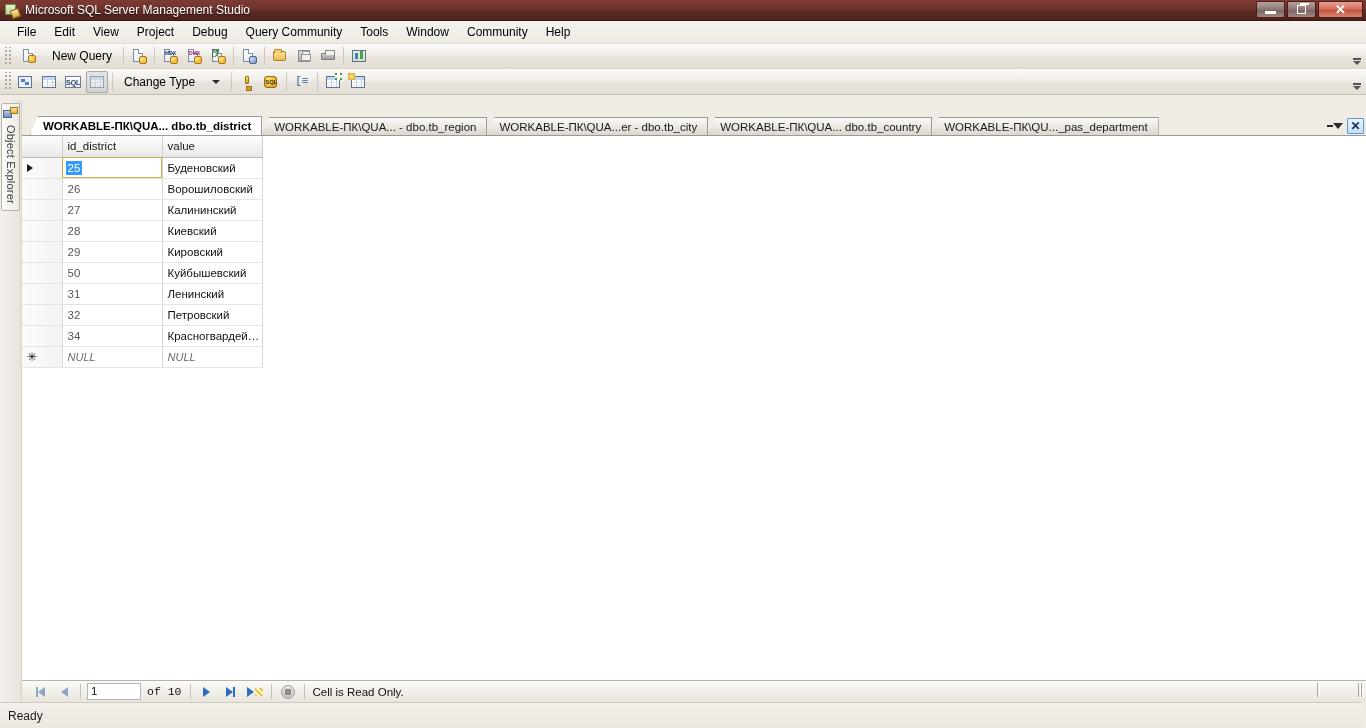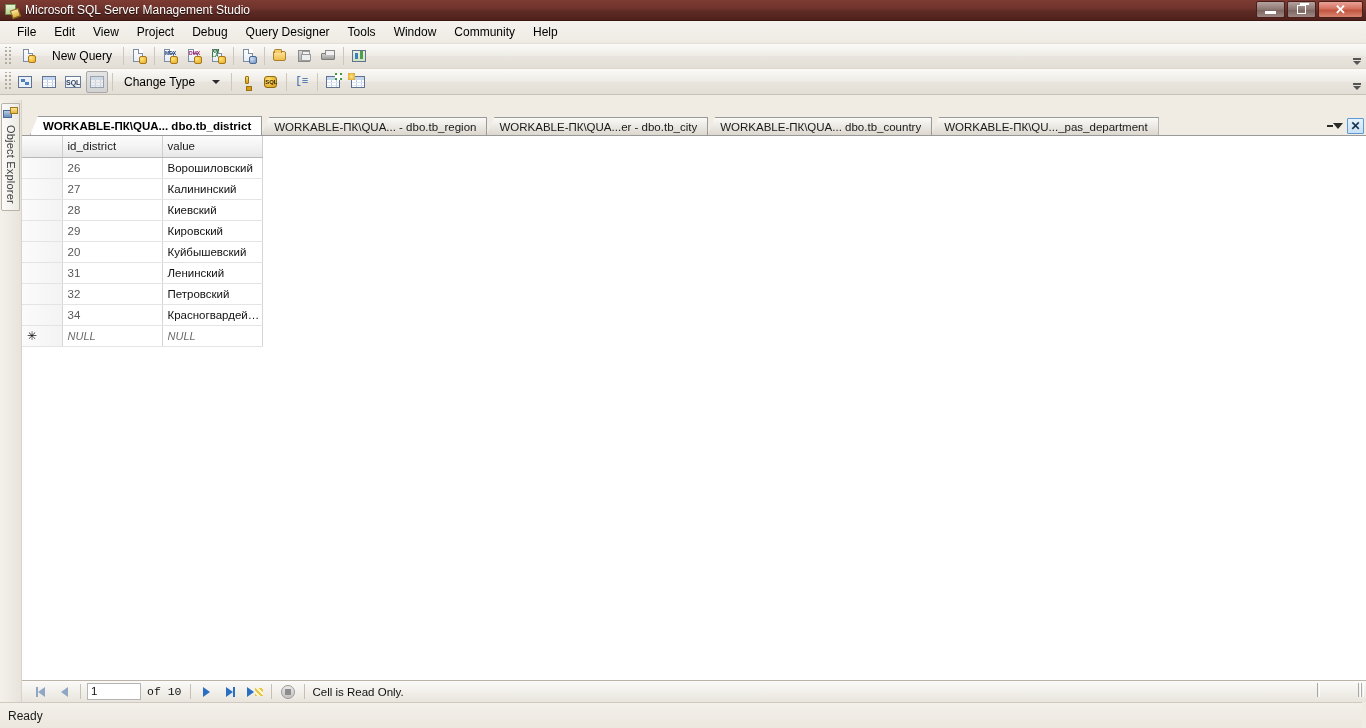--- a/index.html
+++ b/index.html
@@ -393,21 +393,21 @@
     <span class="wbtn close">✕</span>
   </span>
 </div>
 
 <div id="menubar">
   <span class="menu-item">File</span>
   <span class="menu-item">Edit</span>
   <span class="menu-item">View</span>
   <span class="menu-item">Project</span>
   <span class="menu-item">Debug</span>
-  <span class="menu-item">Query Designer</span>
+  <span class="menu-item">Query Community</span>
   <span class="menu-item">Tools</span>
   <span class="menu-item">Window</span>
   <span class="menu-item">Community</span>
   <span class="menu-item">Help</span>
 </div>
 
 <div class="toolbar" id="toolbar1">
   <span class="grip"></span>
 
   <span class="tbtn txt">
@@ -614,20 +614,25 @@
           </colgroup>
         <thead>
           <tr>
             <th class="selcol"></th>
             <th>id_district</th>
             <th>value</th>
           </tr>
         </thead>
         <tbody>
           <tr>
+            <td class="selcol"><i class="rowmark"></i></td>
+            <td class="idcell has-sel"><span class="cellsel">25</span></td>
+            <td class="valcell">Буденовский</td>
+          </tr>
+          <tr>
             <td class="selcol"></td>
             <td class="idcell">26</td>
             <td class="valcell">Ворошиловский</td>
           </tr>
           <tr>
             <td class="selcol"></td>
             <td class="idcell">27</td>
             <td class="valcell">Калининский</td>
           </tr>
           <tr>
@@ -635,21 +640,21 @@
             <td class="idcell">28</td>
             <td class="valcell">Киевский</td>
           </tr>
           <tr>
             <td class="selcol"></td>
             <td class="idcell">29</td>
             <td class="valcell">Кировский</td>
           </tr>
           <tr>
             <td class="selcol"></td>
-            <td class="idcell">20</td>
+            <td class="idcell">50</td>
             <td class="valcell">Куйбышевский</td>
           </tr>
           <tr>
             <td class="selcol"></td>
             <td class="idcell">31</td>
             <td class="valcell">Ленинский</td>
           </tr>
           <tr>
             <td class="selcol"></td>
             <td class="idcell">32</td>

